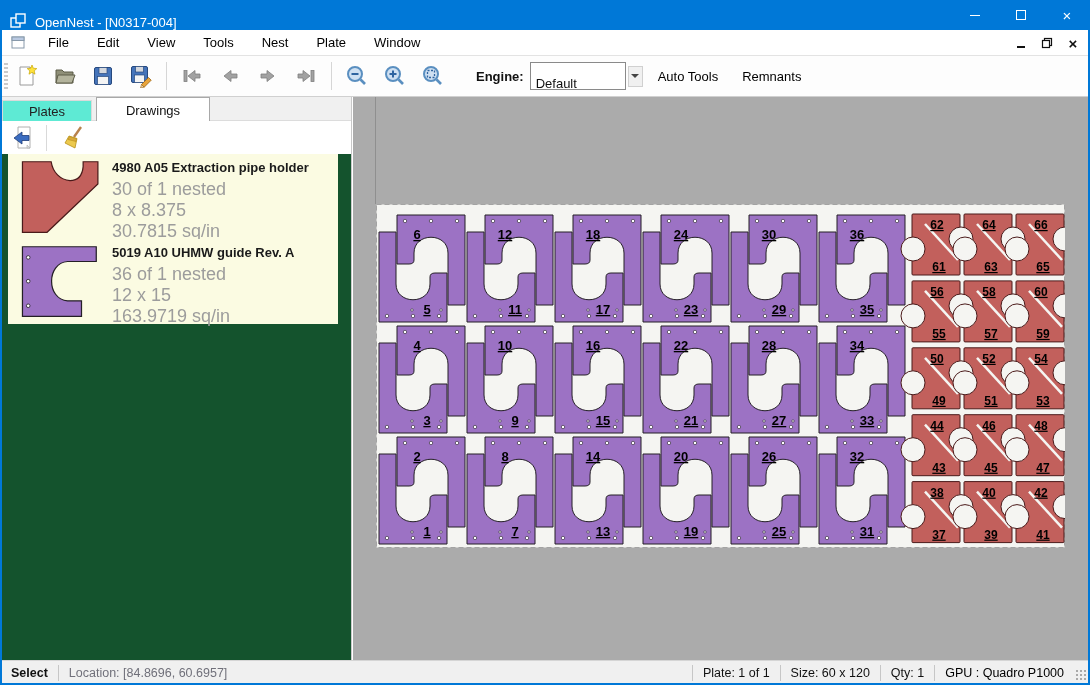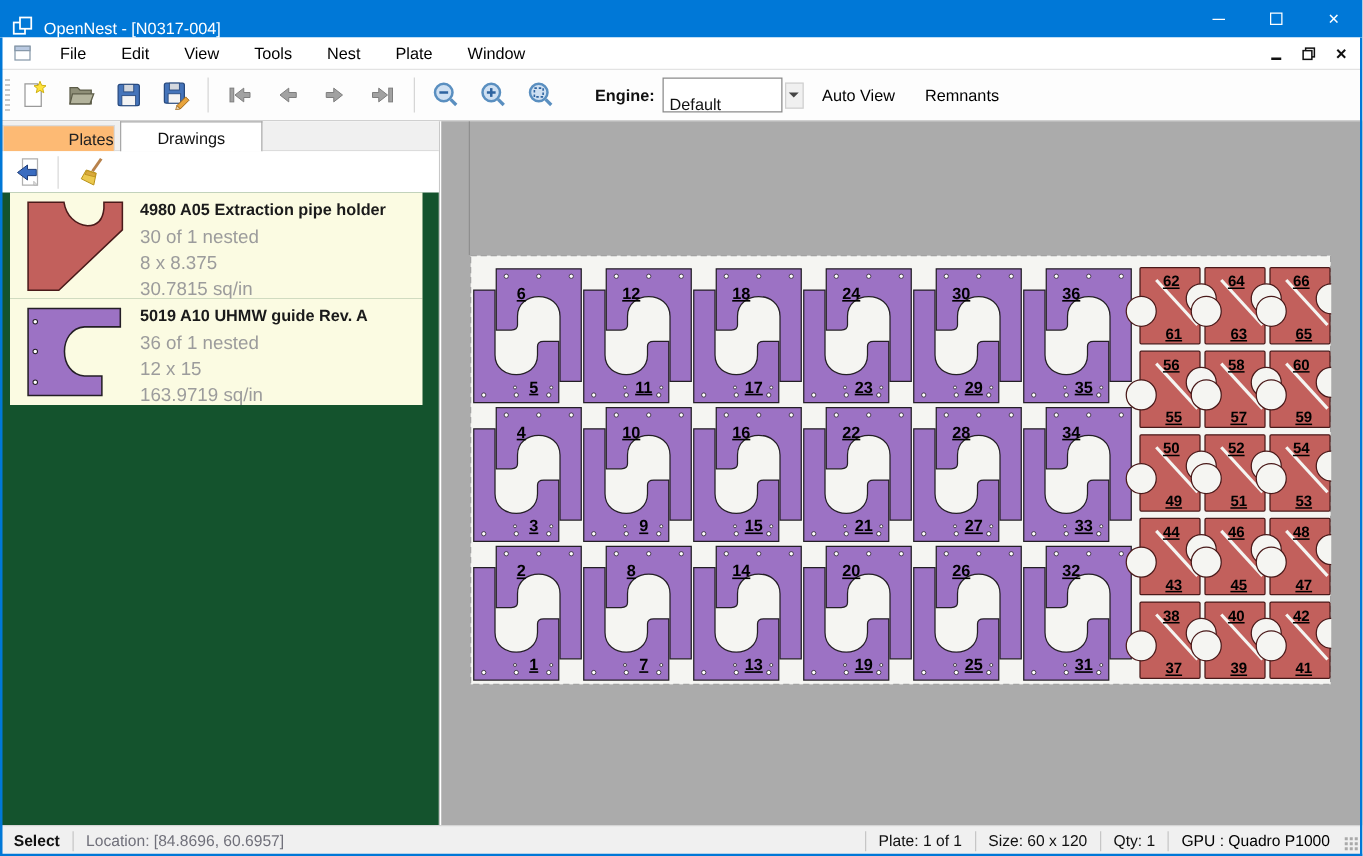--- a/index.html
+++ b/index.html
@@ -33,31 +33,31 @@
   .tool-sep { width:1px; height:28px; background:#d6d6d6; margin:0 6px; }
   .engine-label { font-weight:bold; margin:0 6px 0 24px; }
   .engine-combo { width:96px; height:21px; background:#fff; border:1px solid #8a8a8a; padding:13px 5px; font-size:13px; }
   .engine-drop { width:15px; height:21px; margin-left:2px; background:#f0f0f0; border:1px solid #d0d0d0; display:flex; align-items:center; justify-content:center; }
   .drop-arrow { width:0; height:0; border-left:4px solid transparent; border-right:4px solid transparent; border-top:4px solid #444; }
   .flat-btn { padding:4px 9px; margin-left:6px; color:#000; }
   
   .sidebar { position:absolute; left:0; top:97px; width:352px; height:563px; background:#fff; border-right:1px solid #c8c8c8; }
   .tabstrip { position:absolute; left:0; top:0; width:100%; height:24px; background:#f0f0f0; border-bottom:1px solid #dcdcdc; }
   .tab { position:absolute; top:3px; height:21px; text-align:center; padding-top:3px; font-size:13px; }
-  .tab-inactive { left:2px; width:90px; background:#fdba74; border:1px solid #dadada; border-bottom:none; color:#222;text-align:right; }
+  .tab-inactive { left:2px; width:90px; background:#5eead4; border:1px solid #dadada; border-bottom:none; color:#222; }
   .tab-active { left:96px; width:114px; top:0; height:24px; background:#fff; border:1px solid #a8a8a8; border-bottom:none; padding-top:5px; z-index:2; }
   .icon-row { position:absolute; left:0; top:24px; width:100%; height:33px; background:#fff; display:flex; align-items:center; }
   .icon-row .tool-btn { width:30px; height:28px; margin:0 2px 0 8px; }
   .icon-row .sep { width:1px; height:26px; background:#d9d9d9; margin:0 6px; }
   .drawing-list { position:absolute; left:0; top:57px; width:100%; bottom:0; background:#14532d; }
   .drawing-item { position:relative; width:330px; margin-left:8px; height:85px; background:#fbfbe2; }
   .thumb { position:absolute; left:12px; top:5px; }
   .item-text { position:absolute; left:104px; top:6px; }
   .item-title { font-size:13px; font-weight:bold; color:#1a1a1a; margin-bottom:4px; }
-  .item-line { font-size:15px; color:#9c9c9c; line-height:21px; }
+  .item-line { font-size:18px; color:#9c9c9c; line-height:21px; }
   
   .canvas { position:absolute; left:353px; top:97px; width:737px; height:563px; background:#ababab; overflow:hidden; }
   .page-line { position:absolute; left:22px; top:0; width:1px; height:107px; background:#8f8f8f; }
   #plate-svg { position:absolute; left:23px; top:107px; }
   .pnum { font:bold 13px "Liberation Sans",sans-serif; text-anchor:middle; text-decoration:underline; fill:#000; }
   .rnum { font:bold 12px "Liberation Sans",sans-serif; text-anchor:middle; text-decoration:underline; fill:#000; }
   
   .statusbar { position:absolute; left:0; top:660px; width:1090px; height:25px; background:#f0f0f0; border-top:1px solid #d5d5d5; display:flex; align-items:center; font-size:12.5px; }
   .sb-sep { width:1px; height:16px; background:#c6c6c6; margin:0 10px; }
   .sb-mode { font-weight:bold; margin-left:11px; color:#111; }
@@ -210,21 +210,21 @@
         <rect x="6.5" y="6.5" width="7" height="7" fill="none" stroke="#2f64a0" stroke-width="1.3" stroke-dasharray="2,1.5"></rect>
       </svg>
     </div>
 
     <span class="engine-label">Engine:</span>
     <div class="engine-combo">Default</div>
     <div class="engine-drop">
         <div class="drop-arrow"></div>
       </div>
 
-    <div class="flat-btn">Auto View</div>
+    <div class="flat-btn">Auto Tools</div>
     <div class="flat-btn">Remnants</div>
   </div>
 
   <div class="sidebar">
     <div class="tabstrip">
       <div class="tab tab-inactive">Plates</div>
       <div class="tab tab-active">Drawings</div>
     </div>
     <div class="icon-row">
       <div class="tool-btn">

